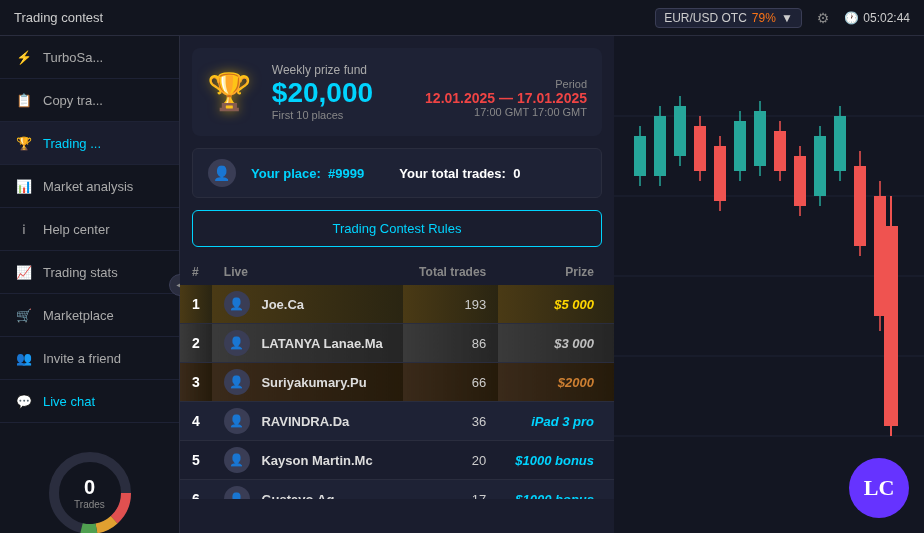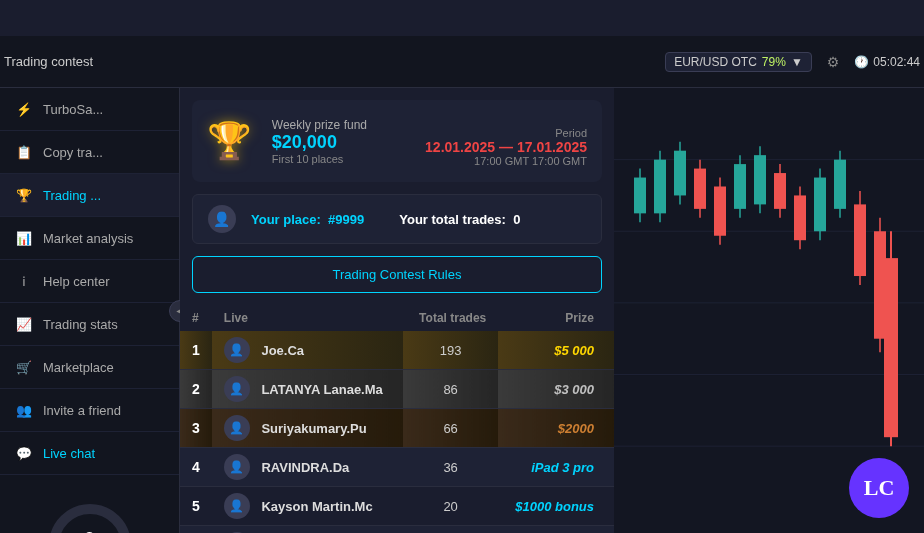--- a/index.html
+++ b/index.html
@@ -9,29 +9,28 @@
       background: #1a1d2e;
       font-family: Arial, sans-serif;
       color: #fff;
       overflow: hidden;
       display: flex;
       flex-direction: column;
     }
 
     
     .top-bar {
-      height: 52px;
+      height: 36px;
       background: #12151f;
       display: flex;
       align-items: center;
       justify-content: space-between;
-      padding: 0 4px;
+      padding: 0 14px;
       border-bottom: 1px solid #2a2d3e;
       flex-shrink: 0;
-      margin-top: 36px;
     }
     .top-bar-left {
       display: flex;
       align-items: center;
       gap: 10px;
     }
     .top-bar-title {
       color: #ccc;
       font-size: 13px;
     }
@@ -46,21 +45,21 @@
       gap: 5px;
       background: #1e2235;
       border: 1px solid #3a3d55;
       border-radius: 4px;
       padding: 2px 8px;
       font-size: 12px;
       color: #ccc;
       cursor: pointer;
     }
     .currency-badge .percent {
-      color: #bef264;
+      color: #f97316;
     }
     .candlestick-icon {
       font-size: 14px;
       color: #888;
       cursor: pointer;
     }
     .time-display {
       font-size: 12px;
       color: #ccc;
       display: flex;
@@ -180,21 +179,21 @@
     .trophy-icon {
       font-size: 36px;
       filter: drop-shadow(0 0 6px rgba(255,200,0,0.5));
     }
     .prize-details { flex: 1; }
     .prize-label {
       font-size: 12px;
       color: #aaa;
     }
     .prize-amount {
-      font-size: 18px;
+      font-size: 28px;
       font-weight: bold;
       color: #00d4ff;
     }
     .prize-places {
       font-size: 11px;
       color: #888;
     }
     .period-details { text-align: right; }
     .period-label {
       font-size: 11px;
@@ -308,21 +307,21 @@
       color: #888;
       margin-right: 8px;
       vertical-align: middle;
     }
     .player-name {
       color: #ddd;
       vertical-align: middle;
       font-weight: bold;
     }
     .trade-count {
-      text-align: center;
+      text-align: right;
       color: #ccc;
     }
     .prize-val {
       text-align: right;
       color: #00d4ff;
       font-weight: bold;
       font-style: italic;
     }
 
     

